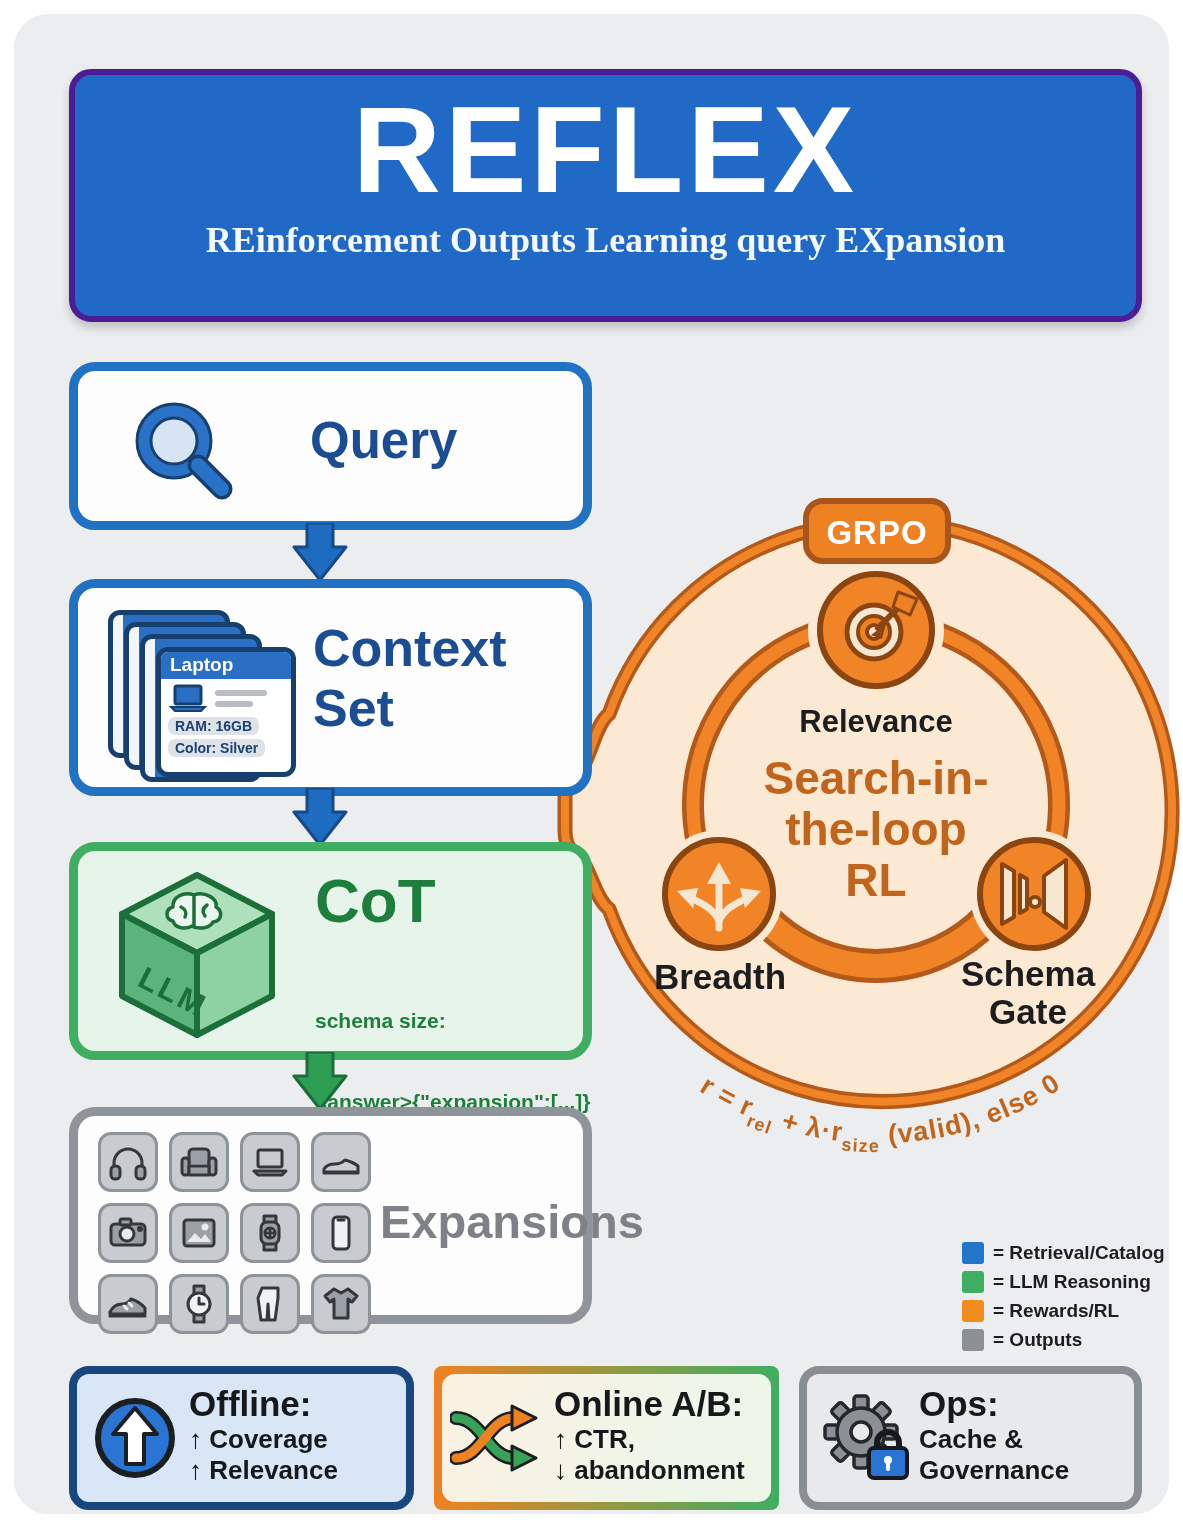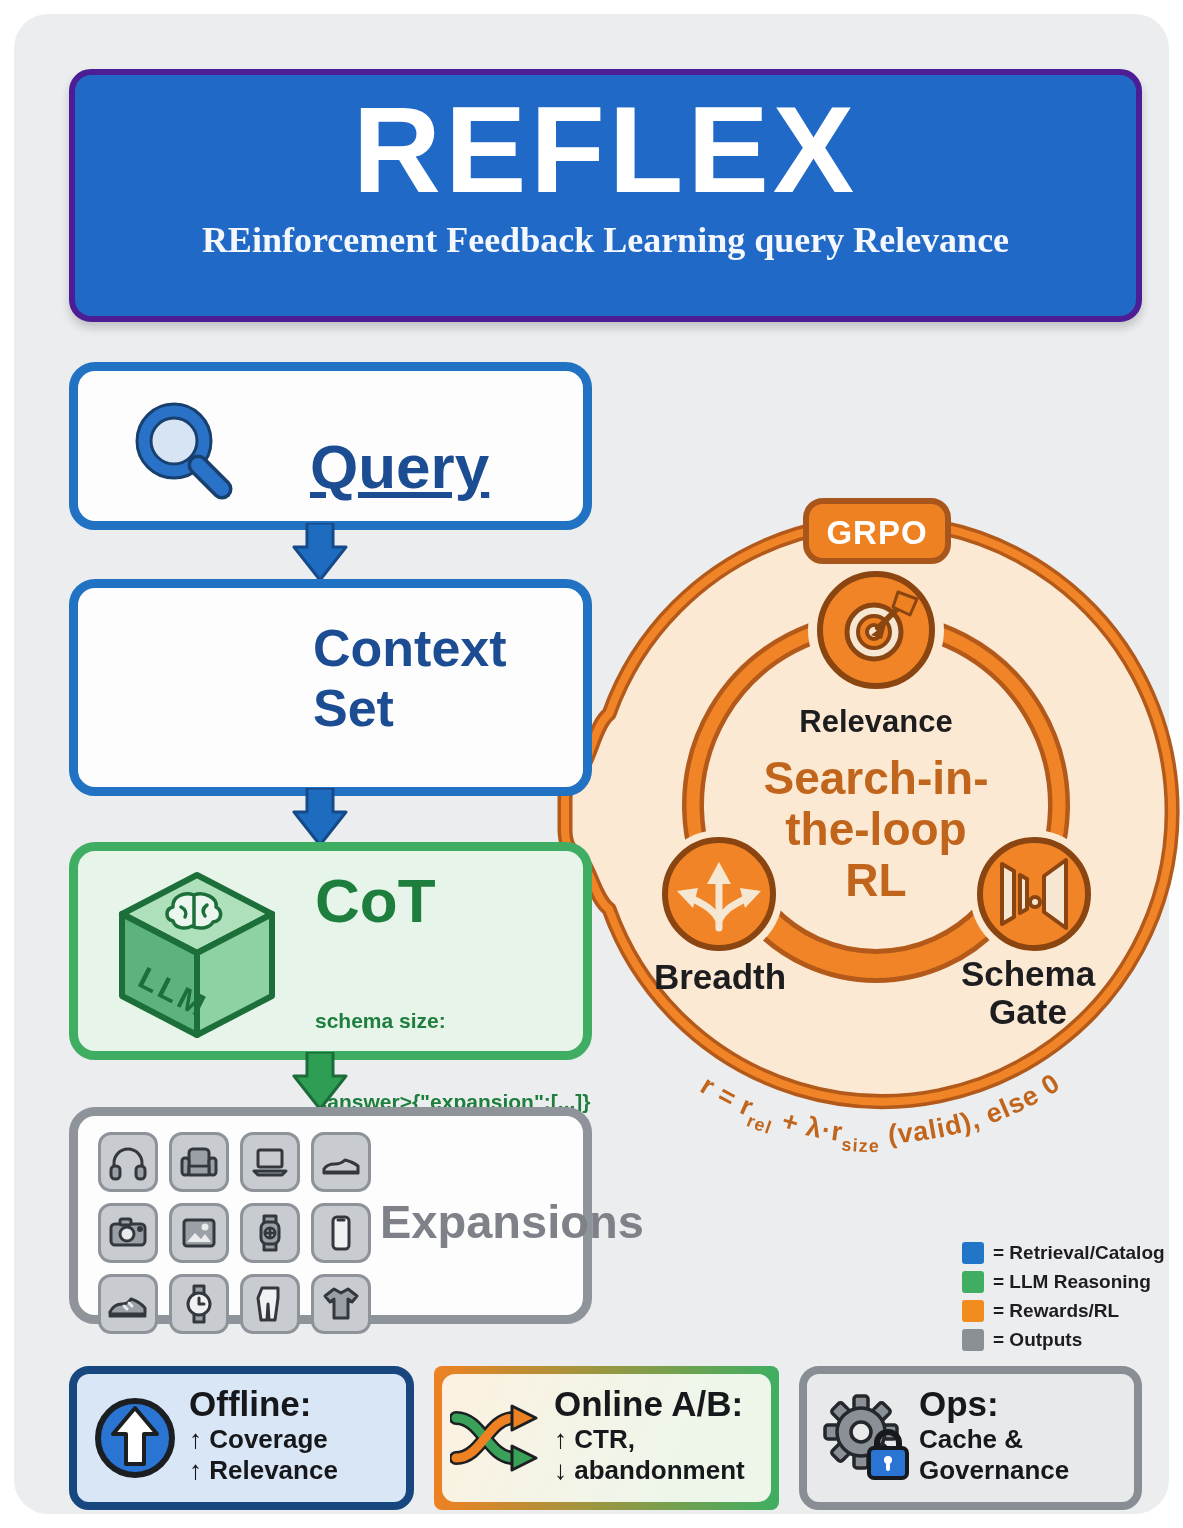--- a/index.html
+++ b/index.html
@@ -9,21 +9,21 @@
   .header{position:absolute;left:55px;top:55px;width:1073px;height:253px;background:#2169c7;border:6px solid #4c1d95;border-radius:22px;box-sizing:border-box;box-shadow:0 6px 10px rgba(0,0,0,.18);text-align:center;}
   .header .title{margin-top:8px;font-size:122px;font-weight:bold;color:#ffffff;letter-spacing:4px;line-height:1.1;}
   .header .subtitle{font-family:"Liberation Serif",serif;font-weight:bold;font-size:36px;color:#f4f7fb;margin-top:2px;}
   
   .fbox{position:absolute;left:55px;width:523px;box-sizing:border-box;border-radius:26px;}
   .box-query{top:348px;height:168px;background:#fdfdfe;border:9px solid #2272c4;}
   .box-context{top:565px;height:217px;background:#fdfdfe;border:9px solid #2272c4;}
   .box-cot{top:828px;height:218px;background:#e7f4ea;border:9px solid #3fae62;}
   .box-exp{top:1093px;height:217px;background:#fdfdfe;border:9px solid #8f949a;}
   .big-label{font-weight:bold;color:#1c4d92;}
-  .q-label{position:absolute;left:232px;top:60px;font-size:62px;text-decoration:underline;}
+  .q-label{position:absolute;left:232px;top:40px;font-size:51px;}
   .ctx-label{position:absolute;left:235px;top:30px;font-size:52px;line-height:60px;}
   .cot-label{position:absolute;left:237px;top:14px;font-size:62px;color:#1e7e3d;font-weight:bold;}
   .schema-hint{position:absolute;left:237px;top:102px;font-size:21px;line-height:27px;font-weight:bold;color:#1e7e3d;white-space:pre;}
   .exp-label{position:absolute;left:302px;top:78px;font-size:47px;font-weight:bold;color:#7e8288;}
   .arrow{position:absolute;left:270px;}
   
   .stack{position:absolute;left:30px;top:22px;width:210px;height:172px;}
   .card-back{position:absolute;width:122px;height:148px;border:5px solid #17406e;border-radius:12px;background:linear-gradient(90deg,#f2f5f9 0 10px,#2a6fc4 10px);box-sizing:border-box;}
   .card-front{position:absolute;left:48px;top:37px;width:140px;height:130px;border:5px solid #17406e;border-radius:12px;background:#ffffff;box-sizing:border-box;overflow:hidden;}
   .card-head{background:#2a6fc4;color:#fff;font-weight:bold;font-size:19px;padding:2px 9px 3px;}
@@ -133,38 +133,58 @@
       </defs>
     <text font-size="27" font-weight="bold" fill="#c2651c" letter-spacing="1">
       <textPath href="#fpath" startOffset="8">
         <tspan>r = r</tspan><tspan dy="9" font-size="18">rel</tspan><tspan dy="-9"> + λ·r</tspan><tspan dy="9" font-size="18">size</tspan><tspan dy="-9"> (valid), else 0</tspan>
       </textPath>
     </text>
   </svg>
 
   <div class="header">
     <div class="title">REFLEX</div>
-    <div class="subtitle">REinforcement Feedback Learning query Relevance</div>
+    <div class="subtitle">REinforcement Outputs Learning query EXpansion</div>
   </div>
 
   <div class="fbox box-query">
     <svg style="position:absolute;left:48px;top:26px;" width="115" height="115" viewBox="0 0 115 115">
       <circle cx="48" cy="44" r="30" fill="#d6e4f4" stroke="#17406e" stroke-width="17"></circle>
       <circle cx="48" cy="44" r="30" fill="none" stroke="#2a72c8" stroke-width="11"></circle>
       <line x1="72" y1="68" x2="96" y2="92" stroke="#17406e" stroke-width="21" stroke-linecap="round"></line>
       <line x1="72" y1="68" x2="96" y2="92" stroke="#2a72c8" stroke-width="14" stroke-linecap="round"></line>
     </svg>
     <div class="big-label q-label">Query</div>
   </div>
 
   <svg class="arrow" style="top:509px;" width="72" height="60" viewBox="0 0 72 60">
     <polygon points="23,0 49,0 49,24 62,24 36,57 10,24 23,24" fill="#1e6cc0" stroke="#16498a" stroke-width="3" stroke-linejoin="round"></polygon>
   </svg>
 
   <div class="fbox box-context">
+    <div class="stack">
+      <div class="card-back" style="left:0;top:0;"></div>
+      <div class="card-back" style="left:16px;top:12px;"></div>
+      <div class="card-back" style="left:32px;top:24px;"></div>
+      <div class="card-front">
+        <div class="card-head">Laptop</div>
+        <div class="card-body">
+          <svg width="40" height="30" viewBox="0 0 40 30">
+            <rect x="7" y="3" width="26" height="18" rx="2" fill="#2a6fc4" stroke="#17406e" stroke-width="3"></rect>
+            <path d="M3 24 h34 l-4 4 H7 z" fill="#2a6fc4" stroke="#17406e" stroke-width="2"></path>
+          </svg>
+          <div class="card-lines">
+            <div class="gline" style="width:52px;"></div>
+            <div class="gline" style="width:38px;"></div>
+          </div>
+        </div>
+        <div class="chip">RAM: 16GB</div><br>
+        <div class="chip">Color: Silver</div>
+      </div>
+    </div>
     <div class="big-label ctx-label">
       <div>Context</div>
       <div>Set</div>
     </div>
   </div>
 
   <svg class="arrow" style="top:774px;" width="72" height="60" viewBox="0 0 72 60">
     <polygon points="23,0 49,0 49,24 62,24 36,57 10,24 23,24" fill="#1e6cc0" stroke="#16498a" stroke-width="3" stroke-linejoin="round"></polygon>
   </svg>
 

